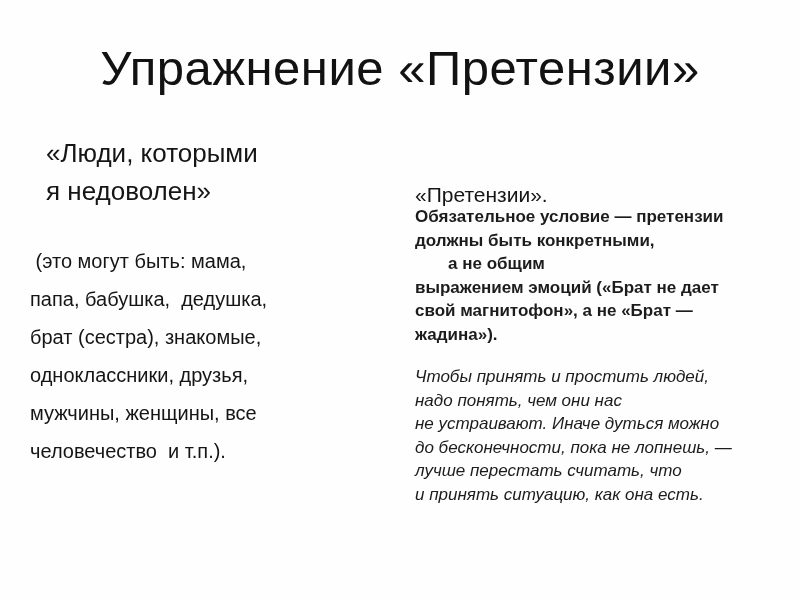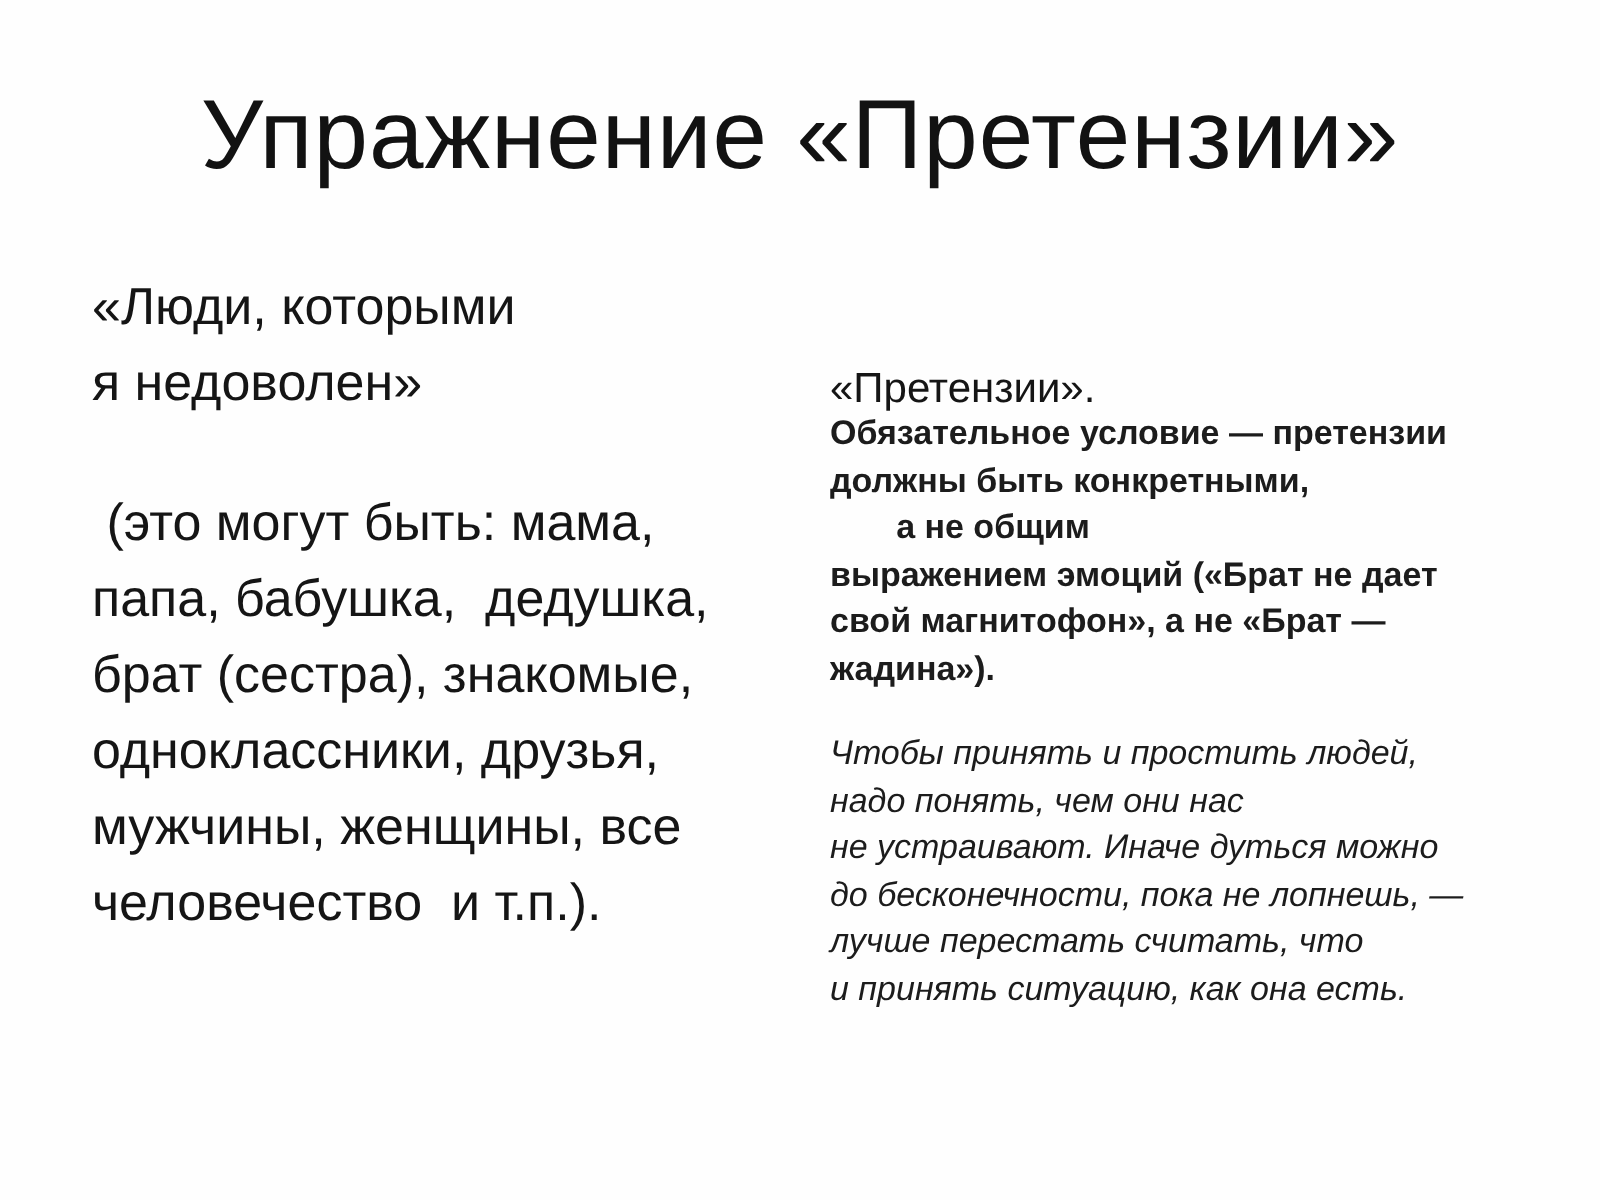--- a/index.html
+++ b/index.html
@@ -36,24 +36,24 @@
     color: #151515;
   }
   .left-heading {
     left: 46px;
     top: 134px;
     width: 350px;
     font-size: 26px;
     line-height: 38px;
   }
   .left-body {
-    left: 46px;
+    left: 30px;
     top: 242px;
     width: 350px;
-    font-size: 26px;
+    font-size: 20px;
     line-height: 38px;
   }
   .right-heading {
     left: 415px;
     top: 138px;
     width: 350px;
     font-size: 21px;
     line-height: 26px;
     margin-top: 44px;
   }

